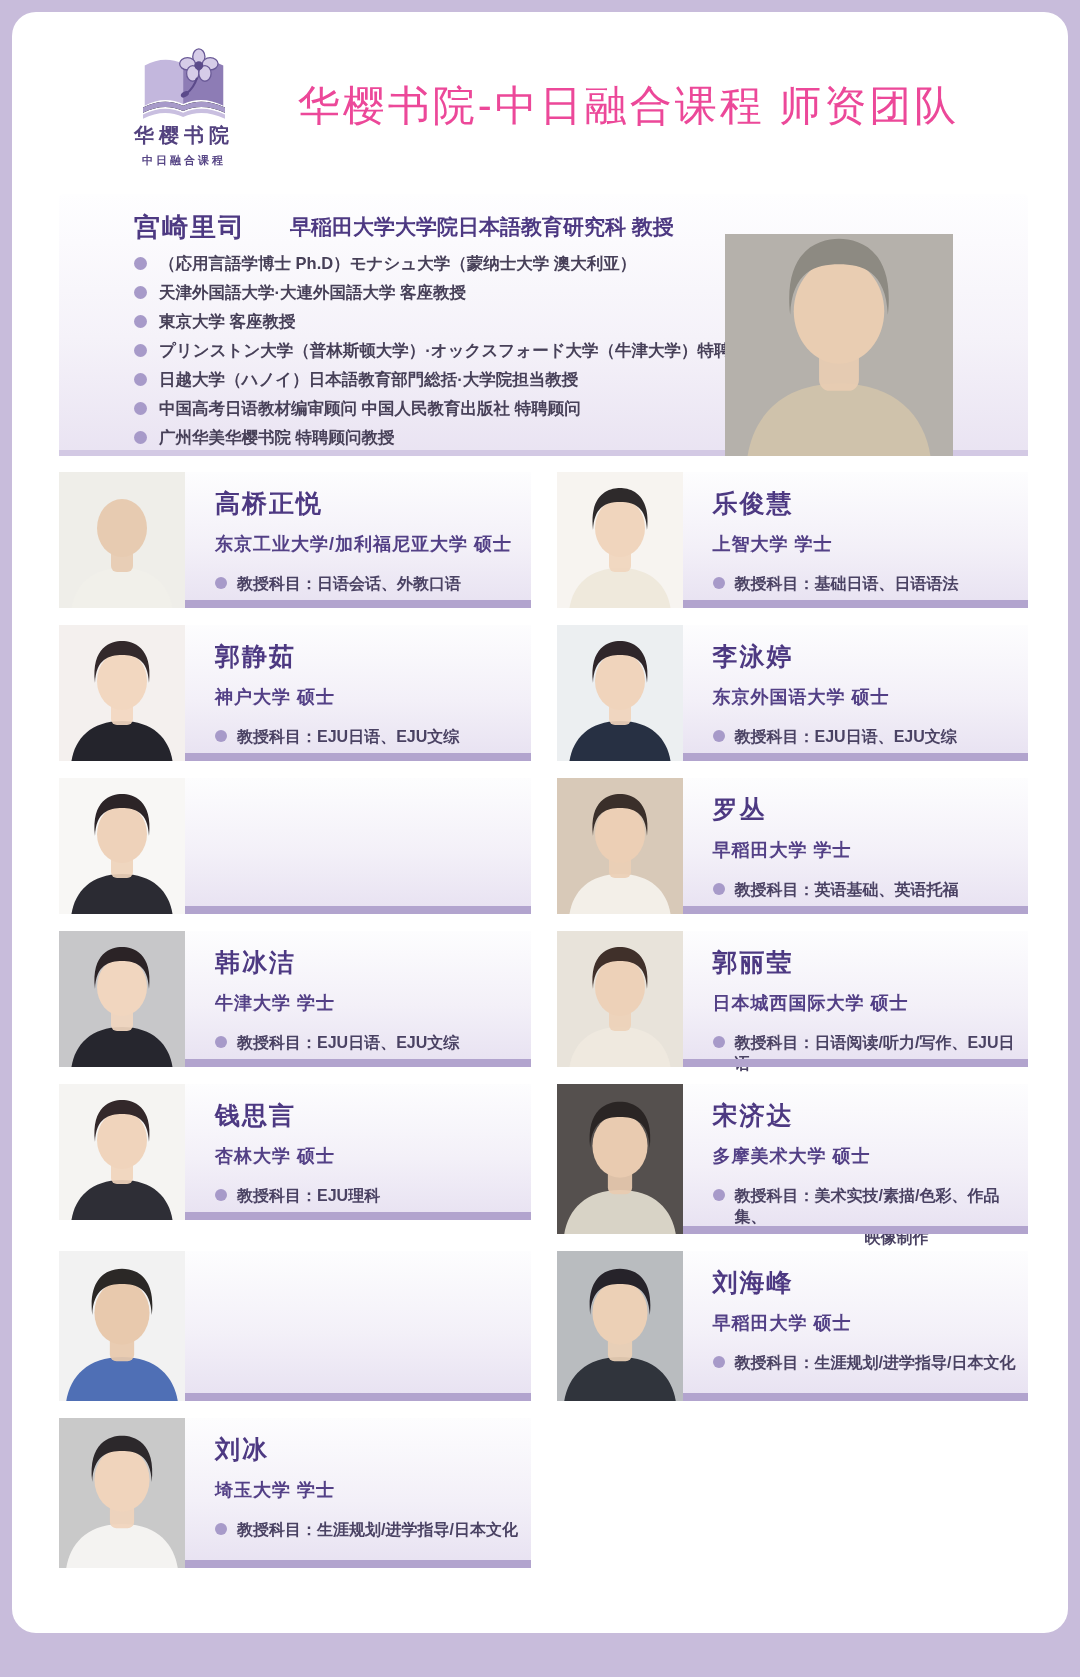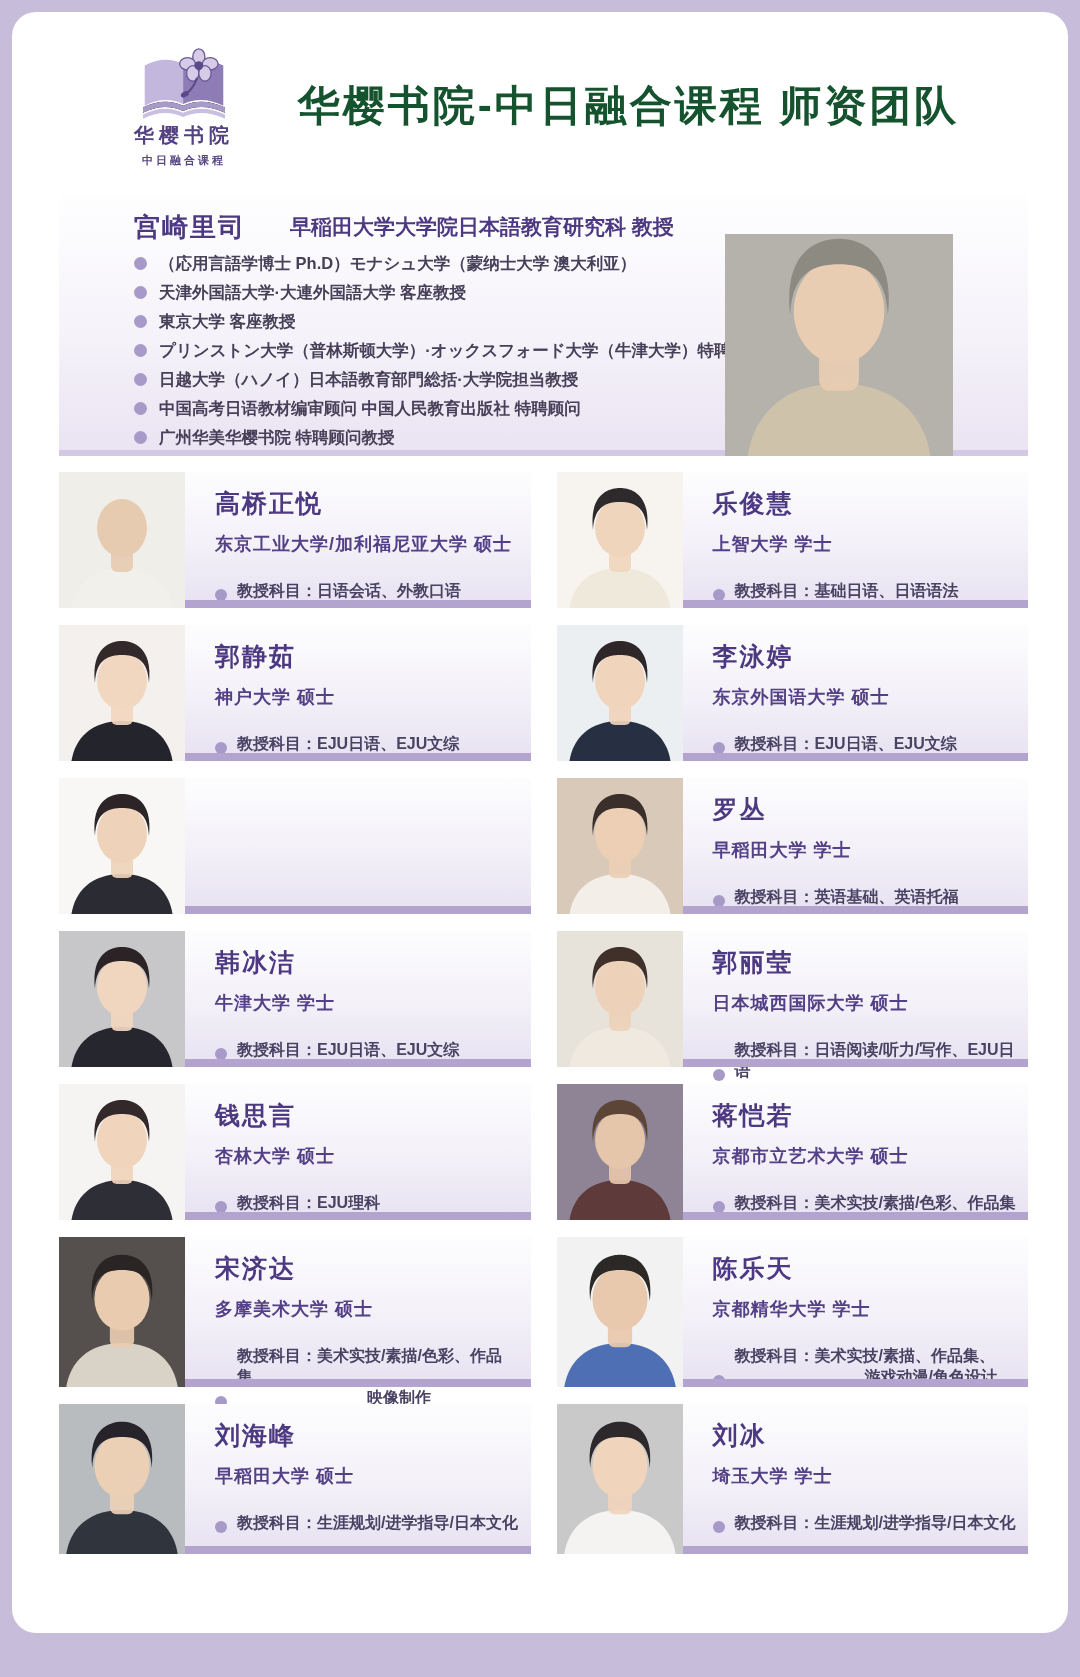--- a/index.html
+++ b/index.html
@@ -16,21 +16,21 @@
   }
   
   .header { display:flex; align-items:flex-start; padding:8px 60px 0 100px; height:142px; }
   .logo { width:130px; text-align:center; flex:0 0 auto; }
   .logo svg { width:96px; height:74px; display:block; margin:0 auto; }
   .logo-name { font-size:20px; font-weight:bold; color:#53427f; letter-spacing:5px;
                font-family:"Liberation Serif","DejaVu Serif",serif; margin-top:2px; }
   .logo-sub  { font-size:11px; font-weight:bold; color:#564585; letter-spacing:3px;
                font-family:"Liberation Serif","DejaVu Serif",serif; margin-top:4px; }
   .title-wrap { flex:1; display:flex; justify-content:center; align-items:center; height:120px; }
-  .main-title { font-size:42px; font-weight:bold; color:#14532d; letter-spacing:3px; }
+  .main-title { font-size:42px; font-weight:normal; color:#ec4899; letter-spacing:3px; }
   
   .prof-card {
     position:relative; margin:14px 40px 0 40px; height:262px;
     background:linear-gradient(180deg,#fefeff 0%,#f5f2f9 55%,#e9e3f2 100%);
     border-radius:4px;
   }
   .prof-head { display:flex; align-items:flex-end; padding:16px 0 0 75px; }
   .prof-name { font-size:26px; font-weight:bold; color:#4d3982; letter-spacing:2px; }
   .prof-title { font-size:21px; font-weight:bold; color:#4d3982; margin-left:44px; margin-bottom:4px;text-align:right; }
   .prof-bullets { margin-top:6px; padding-left:75px; max-width:740px; }
@@ -49,21 +49,21 @@
     position:relative; height:136px; display:flex;
     background:linear-gradient(180deg,#fdfdfe 0%,#f3f0f8 55%,#e7e1f1 100%);
   }
   .card.tall { height:150px; }
   .photo { width:126px; flex:0 0 auto; height:100%; position:relative; z-index:2; overflow:hidden; }
   .photo svg, .prof-photo svg { width:100%; height:100%; display:block; }
   .strip { position:absolute; left:0; right:0; bottom:0; height:8px; background:#b2a4ce; z-index:1; }
   .info { padding:15px 6px 0 30px; min-width:0; }
   .t-name { font-size:25px; font-weight:bold; color:#4d3982; letter-spacing:2px; }
   .t-edu  { font-size:18px; font-weight:bold; color:#534086; margin-top:12px; letter-spacing:1px; }
-  .t-sub-row { display:flex; align-items:flex-end; margin-top:24px; }
+  .t-sub-row { display:flex; align-items:flex-start; margin-top:17px; }
   .t-dot { width:12px; height:12px; border-radius:50%; background:#a79ac9; flex:0 0 auto; margin:4px 10px 0 0; }
   .t-sub-text { font-size:16px; font-weight:600; color:#4a4263; line-height:21px; }
   .t-sub2 { display:block; padding-left:130px; }
   .t-sub2:empty { display:none; }
   
   .avP  { --bg:#b5b1ab; --top:#cfc2ab; --hair:#8d8a82; --skin:#e9cdb2; }
   .av1  { --bg:#efeee9; --top:#f1f0ea; --hair:transparent; --skin:#e7cbb1; }
   .av2  { --bg:#f7f4f0; --top:#efe9dc; --hair:#2e2a2b; --skin:#f0d5bd; }
   .av3  { --bg:#f4f0ee; --top:#24242c; --hair:#33292b; --skin:#f2d7c0; }
   .av4  { --bg:#eceff1; --top:#273043; --hair:#2f262a; --skin:#f0d4bc; }
@@ -303,36 +303,20 @@
         <div class="t-name">钱思言</div>
         <div class="t-edu">杏林大学 硕士</div>
         <div class="t-sub-row">
             <span class="t-dot"></span>
           <div class="t-sub-text"><span>教授科目：EJU理科</span></div>
         </div>
       </div>
       <div class="strip"></div>
     </div>
 
-    <div class="card">
-      <div class="photo av10">
-          <svg>
-            <use href="#person"></use>
-          </svg>
-        </div>
-      <div class="info">
-        <div class="t-name">蒋恺若</div>
-        <div class="t-edu">京都市立艺术大学 硕士</div>
-        <div class="t-sub-row">
-            <span class="t-dot"></span>
-          <div class="t-sub-text"><span>教授科目：美术实技/素描/色彩、作品集</span></div>
-        </div>
-      </div>
-      <div class="strip"></div>
-    </div>
 
     <div class="card tall">
       <div class="photo av11">
           <svg>
             <use href="#person"></use>
           </svg>
         </div>
       <div class="info">
         <div class="t-name">宋济达</div>
         <div class="t-edu">多摩美术大学 硕士</div>
@@ -343,28 +327,20 @@
       </div>
       <div class="strip"></div>
     </div>
 
     <div class="card tall">
       <div class="photo av12">
           <svg>
             <use href="#person"></use>
           </svg>
         </div>
-      <div class="info">
-        <div class="t-name">陈乐天</div>
-        <div class="t-edu">京都精华大学 学士</div>
-        <div class="t-sub-row">
-            <span class="t-dot"></span>
-          <div class="t-sub-text"><span>教授科目：美术实技/素描、作品集、</span><span class="t-sub2">游戏动漫/角色设计</span></div>
-        </div>
-      </div>
       <div class="strip"></div>
     </div>
 
     <div class="card tall">
       <div class="photo av13">
           <svg>
             <use href="#person"></use>
           </svg>
         </div>
       <div class="info">

